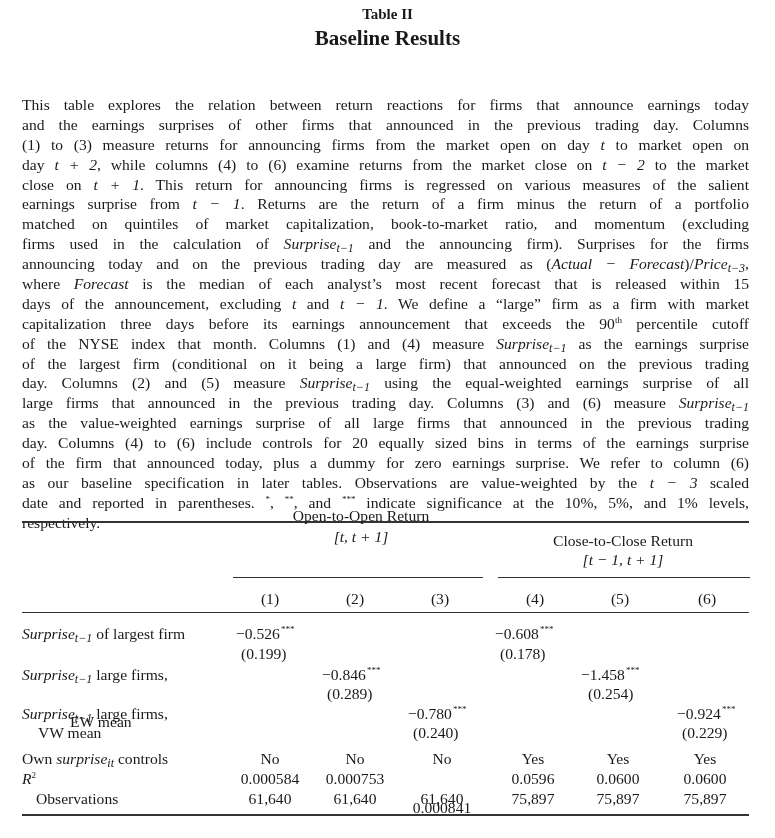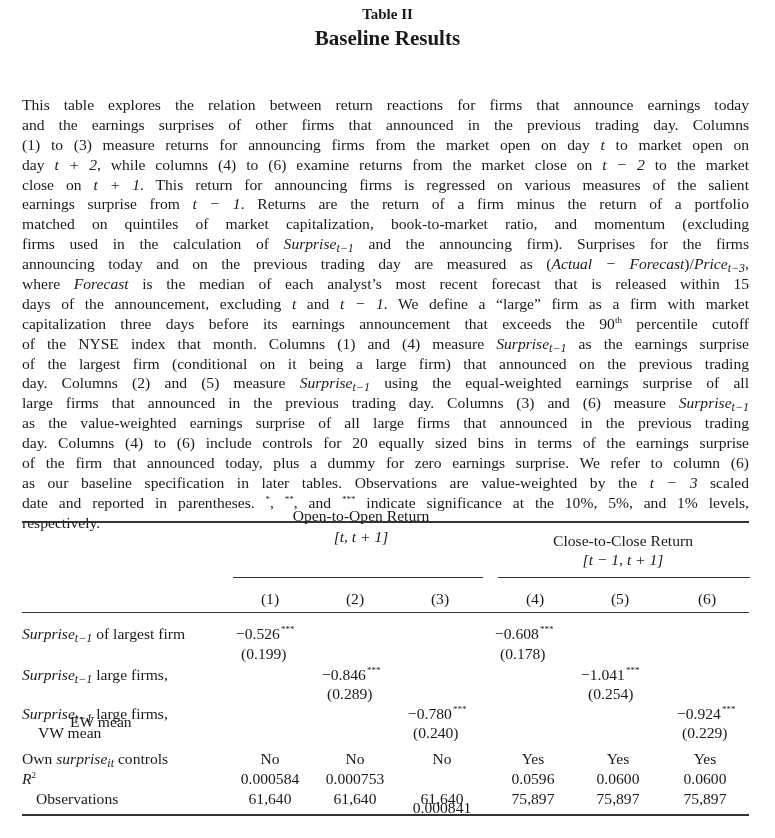--- a/index.html
+++ b/index.html
@@ -76,21 +76,21 @@
     <div class="cell" style="left:22px; top:625px;"><i>Surprise</i><sub><i>t−1</i></sub><span> of largest firm</span></div>
     <div class="cell" style="left:236px; top:625px;"><span>−0.526</span><span class="stars">***</span></div>
     <div class="cell" style="left:241px; top:645px;">(0.199)</div>
     <div class="cell" style="left:495px; top:625px;"><span>−0.608</span><span class="stars">***</span></div>
     <div class="cell" style="left:500px; top:645px;">(0.178)</div>
 
     <div class="cell" style="left:22px; top:666px;"><i>Surprise</i><sub><i>t−1</i></sub><span> large firms,</span></div>
     <div class="cell" style="left:38px; top:713px;margin-left:32px;">EW mean</div>
     <div class="cell" style="left:322px; top:666px;"><span>−0.846</span><span class="stars">***</span></div>
     <div class="cell" style="left:327px; top:685px;">(0.289)</div>
-    <div class="cell" style="left:581px; top:666px;"><span>−1.041</span><span class="stars">***</span></div>
+    <div class="cell" style="left:581px; top:666px;"><span>−1.458</span><span class="stars">***</span></div>
     <div class="cell" style="left:588px; top:685px;">(0.254)</div>
 
     <div class="cell" style="left:22px; top:705px;"><i>Surprise</i><sub><i>t−1</i></sub><span> large firms,</span></div>
     <div class="cell" style="left:38px; top:724px;">VW mean</div>
     <div class="cell" style="left:408px; top:705px;"><span>−0.780</span><span class="stars">***</span></div>
     <div class="cell" style="left:413px; top:724px;">(0.240)</div>
     <div class="cell" style="left:677px; top:705px;"><span>−0.924</span><span class="stars">***</span></div>
     <div class="cell" style="left:682px; top:724px;">(0.229)</div>
 
     <div class="cell" style="left:22px; top:750px;"><span>Own </span><i>surprise</i><sub><i>it</i></sub><span> controls</span></div>

